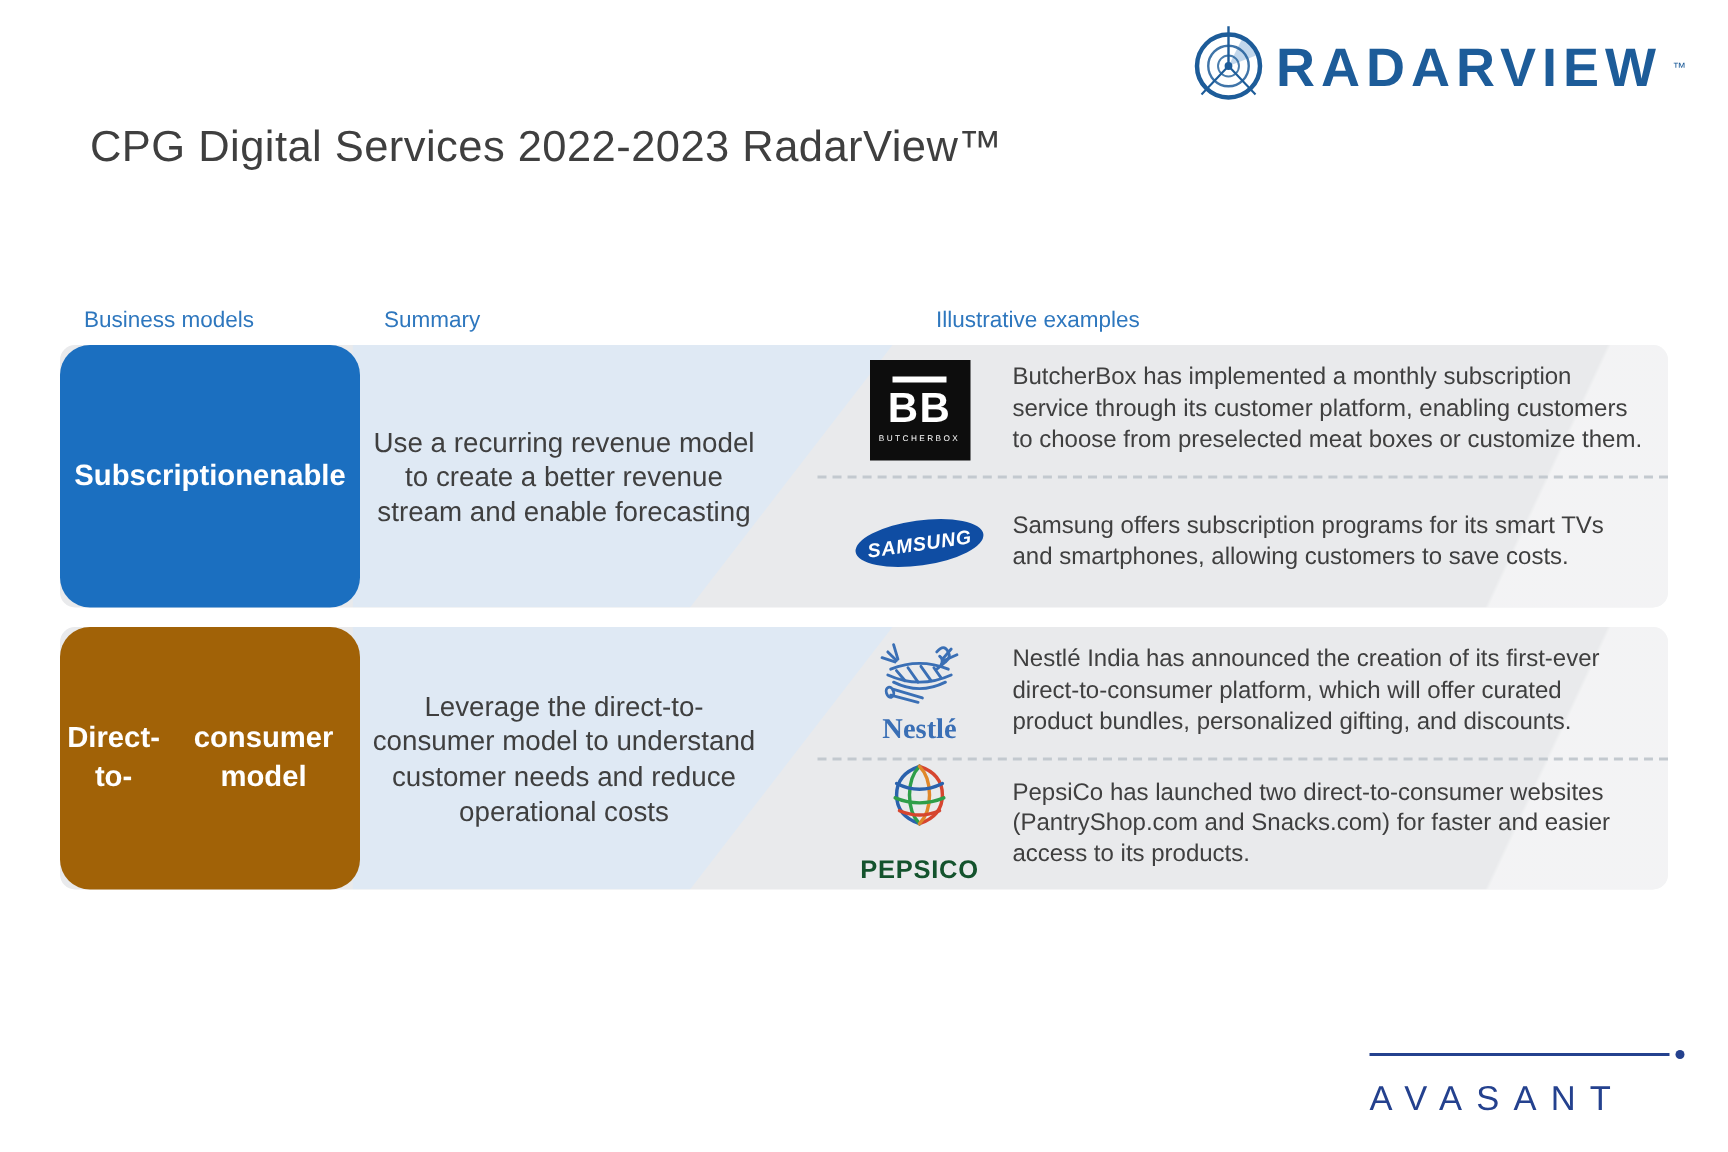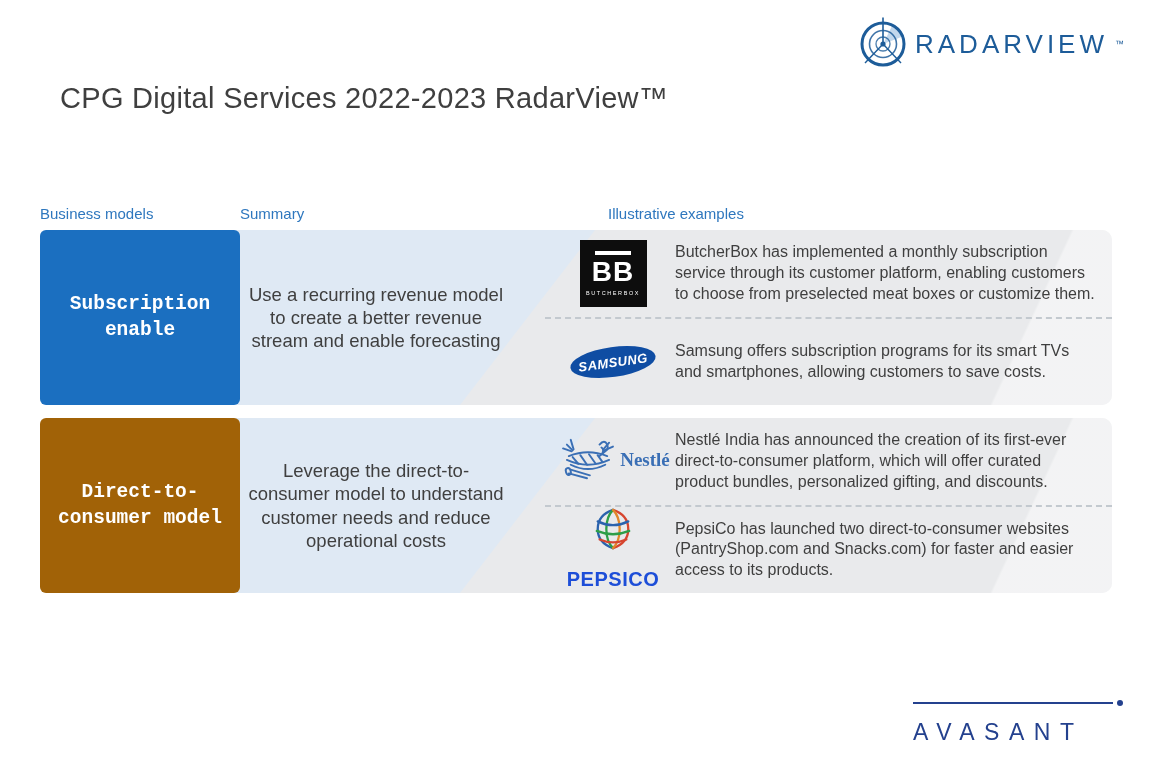--- a/index.html
+++ b/index.html
@@ -1,46 +1,46 @@
 <!DOCTYPE html>
 <html><head>
 <meta charset="utf-8">
 <style>
   * { margin:0; padding:0; box-sizing:border-box; }
   html,body { width:1152px; height:768px; background:#ffffff; font-family:"Liberation Sans", sans-serif; }
   .page { position:relative; width:1152px; height:768px; background:#ffffff; overflow:hidden; }
 
   
   .radarview { position:absolute; top:16px; right:28px; display:flex; align-items:center; gap:6px; }
-  .radarview .wordmark { color:#1d5c99; font-size:26px; letter-spacing:4px; font-weight:400; }
+  .radarview .wordmark { color:#1d5c99; font-size:36px; letter-spacing:4px; font-weight:700; }
   .radarview .tm { color:#1d5c99; font-size:9px; vertical-align:super; margin-left:1px; }
 
   
   .title { position:absolute; top:82px; left:60px; font-size:29px; color:#3f3f3f; letter-spacing:0.3px; font-weight:400; }
 
   
-  .col-headers { position:absolute; left:40px; top:205px; width:1072px; height:20px; color:#2e77be; font-size:15px; }
+  .col-headers { position:absolute; left:56px; top:205px; width:1072px; height:20px; color:#2e77be; font-size:15px; }
   .col-headers .h1 { position:absolute; left:0; }
   .col-headers .h2 { position:absolute; left:200px; }
   .col-headers .h3 { position:absolute; left:568px; }
 
   
   .row { position:absolute; left:40px; width:1072px; height:175px; background:#e9eaec; border-radius:10px; }
   .row--1 { top:230px; }
   .row--2 { top:418px; }
   .row::after { content:""; position:absolute; right:0; top:0; bottom:0; width:190px;
                 background:linear-gradient(115deg, rgba(255,255,255,0) 55%, rgba(255,255,255,0.45) 56%);
                 border-radius:0 10px 10px 0; pointer-events:none; }
 
   .summary-bg { position:absolute; left:195px; top:0; width:360px; height:100%; background:#dfe9f4;
                 clip-path:polygon(0 0, 100% 0, calc(100% - 135px) 100%, 0 100%); }
 
-  .model-box { position:absolute; left:0; top:0; width:200px; height:100%; border-radius:6px; z-index:3;
-               display:flex; flex-direction:column; align-items:center; justify-content:center;
-               color:#ffffff; font-weight:bold; font-size:19.5px; line-height:1.32; text-align:center;font-family:Liberation Mono, monospace; }
+  .model-box { position:absolute; left:0; top:0; width:200px; height:100%; border-radius:20px; z-index:3;
+               display:flex; flex-direction:row; align-items:center; justify-content:center;
+               color:#ffffff; font-weight:bold; font-size:19.5px; line-height:1.32; text-align:center; }
   .model-box--blue { background:#1b6fc0; }
   .model-box--navy { background:#a16207; }
 
   .summary-text { position:absolute; left:205px; top:0; width:262px; height:100%; z-index:2;
                   display:flex; align-items:center; justify-content:center; text-align:center;
                   color:#3f3f3f; font-size:18.5px; line-height:1.25; }
 
   .examples { position:absolute; left:505px; right:0; top:0; height:100%; z-index:2; display:flex; flex-direction:column; }
   .example { flex:1; display:flex; align-items:center; }
   .example--divided { border-bottom:2px dashed #c3c9cf; }
@@ -50,25 +50,25 @@
   
   .bb-logo { width:67px; height:67px; background:#0d0d0d; display:flex; flex-direction:column; align-items:center; justify-content:center; }
   .bb-bar { width:36px; height:3.5px; background:#ffffff; margin-bottom:3px; }
   .bb-letters { color:#ffffff; font-size:28px; font-weight:bold; line-height:1; letter-spacing:1px; }
   .bb-name { color:#ffffff; font-size:5.5px; letter-spacing:1.6px; margin-top:4px; }
 
   .samsung-logo { width:86px; height:30px; background:#0f4da3; border-radius:50%; transform:rotate(-8deg);
                   display:flex; align-items:center; justify-content:center; }
   .samsung-word { color:#ffffff; font-size:13px; font-weight:bold; font-style:italic; letter-spacing:0.5px; }
 
-  .nestle-logo { display:flex; flex-direction:row; align-items:center; }
+  .nestle-logo { display:flex; flex-direction:column; align-items:center; }
   .nestle-word { color:#3a6fb5; font-size:19px; font-weight:bold; font-family:"Liberation Serif", serif; margin-top:-2px; }
 
   .pepsico-logo { display:flex; flex-direction:column; align-items:center; }
-  .pepsico-word { color:#1d4ed8; font-size:20px; font-weight:bold; letter-spacing:0.5px; margin-top:14px; }
+  .pepsico-word { color:#14532d; font-size:17px; font-weight:bold; letter-spacing:0.5px; margin-top:14px; }
 
   
   .avasant { position:absolute; right:27px; bottom:22px; width:212px; }
   .avasant-rule { position:relative; height:2px; background:#24418e; width:200px; }
   .avasant-dot { position:absolute; right:-10px; top:-2px; width:6px; height:6px; border-radius:50%; background:#24418e; }
   .avasant-word { color:#24418e; font-size:23px; letter-spacing:9.5px; margin-top:15px; white-space:nowrap; }
 </style>
 </head>
 <body>
 

